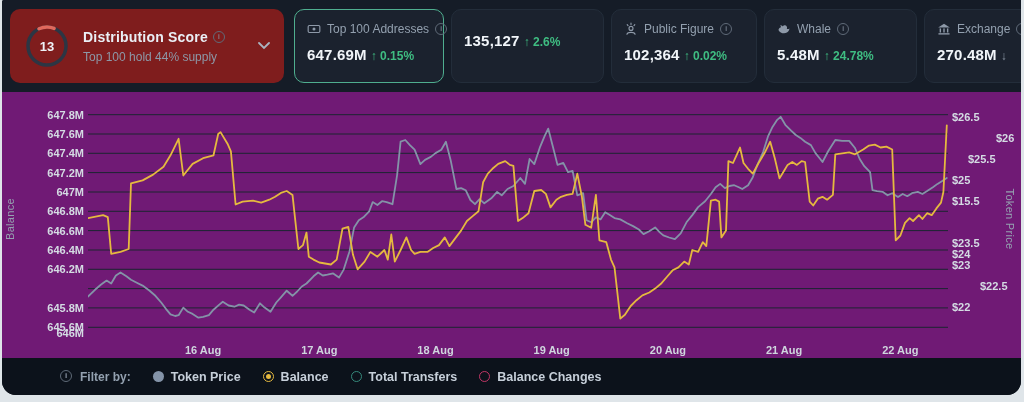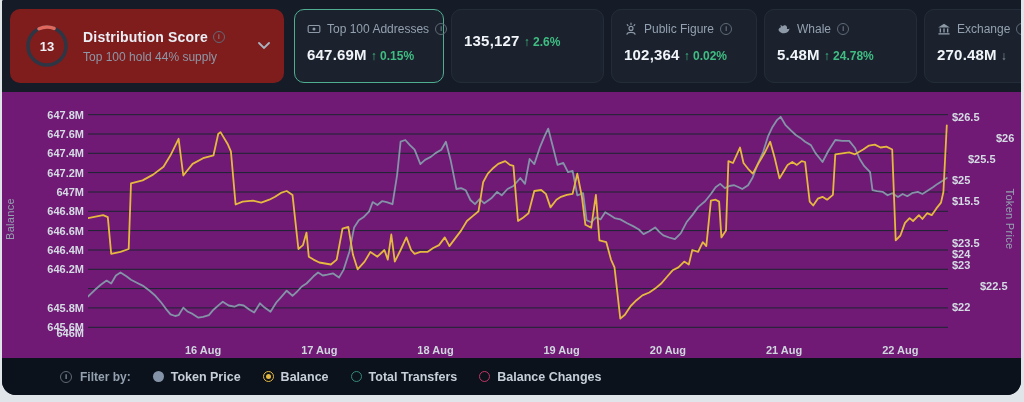--- a/index.html
+++ b/index.html
@@ -45,21 +45,21 @@
   .tick.left{left:32px;width:50px;text-align:right}
   .tick.right{left:950px;text-align:left}
   .tick.x{width:56px;text-align:center;color:#cfd6de}
   .axis-title{position:absolute;font-size:11px;color:#95a1b0;width:160px;text-align:center;letter-spacing:.3px}
   .axis-title.left{left:-72px;top:121px;transform:rotate(-90deg)}
   .axis-title.right{left:928px;top:121px;transform:rotate(90deg)}
 
   
   .legend{position:absolute;left:0;top:358px;right:0;height:37px;background:#0c121b;
           display:flex;align-items:center;padding-left:58px;gap:22px}
-  .legend-filter{display:flex;align-items:center;gap:8px;font-size:12px;font-weight:bold;color:#93a0af}
+  .legend-filter{display:flex;align-items:flex-start;gap:8px;font-size:12px;font-weight:bold;color:#93a0af}
   .legend-item{display:flex;align-items:center;gap:7px;font-size:12.5px;font-weight:bold;color:#c6cfd9}
   .marker{width:11px;height:11px;border-radius:50%;display:inline-flex;align-items:center;justify-content:center;flex:0 0 11px}
   .marker.hollow,.marker.selected{border:1.6px solid currentColor;background:transparent}
   .marker-dot{width:5px;height:5px;border-radius:50%}
 </style>
 </head>
 <body>
 
 <div class="widget">
   <div class="topbar">
@@ -198,21 +198,21 @@
       <span class="tick right" style="top: 82.1193px;">$25</span>
       <span class="tick right" style="top: 103.22px;">$15.5</span>
       <span class="tick right" style="top: 124.321px; margin-top: 32px;">$24</span>
       <span class="tick right" style="top: 145.422px;">$23.5</span>
       <span class="tick right" style="top: 166.523px;">$23</span>
       <span class="tick right" style="top: 187.624px; padding-left: 28px;">$22.5</span>
       <span class="tick right" style="top: 208.725px;">$22</span>
       <span class="tick x" style="top: 252px; left: 173.054px;">16 Aug</span>
       <span class="tick x" style="top: 252px; left: 289.27px;">17 Aug</span>
       <span class="tick x" style="top: 252px; left: 405.486px;">18 Aug</span>
-      <span class="tick x" style="top: 252px; left: 521.703px; text-align: right;">19 Aug</span>
+      <span class="tick x" style="top: 252px; left: 521.703px;">19 Aug</span>
       <span class="tick x" style="top: 252px; left: 637.919px;">20 Aug</span>
       <span class="tick x" style="top: 252px; left: 754.135px;">21 Aug</span>
       <span class="tick x" style="top: 252px; left: 870.351px;">22 Aug</span>
     </div>
 
   <div class="legend">
     <span class="legend-filter">
       <span class="info-icon"></span>
       <span>Filter by:</span>
     </span>

